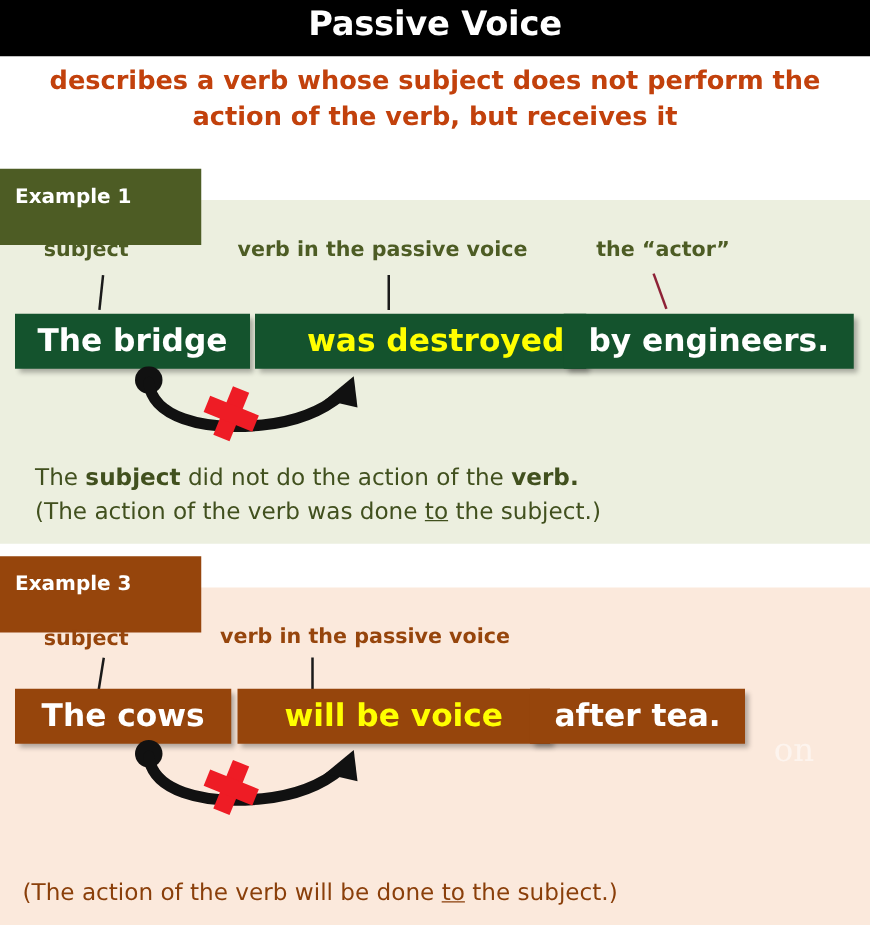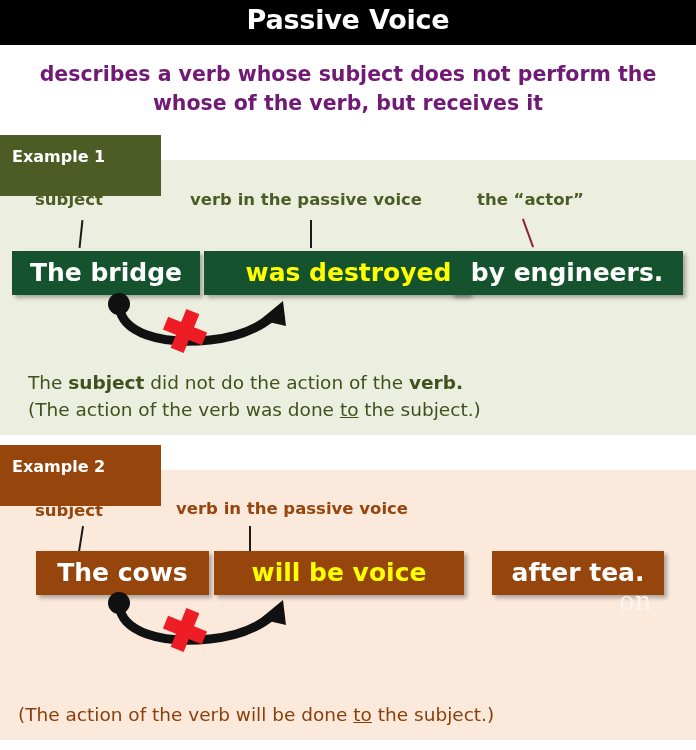--- a/index.html
+++ b/index.html
@@ -35,24 +35,24 @@
     width: 696px;
     text-align: center;
     color: #ffffff;
     font-size: 27px;
     font-weight: bold;
     letter-spacing: -0.2px;
     font-family: "DejaVu Sans", sans-serif;
   }
   .subtitle {
     position: absolute;
-    left: 28px; top: 60px;
+    left: 28px; top: 50px;
     width: 640px;
     text-align: center;
-    color: #701a75;
+    color: #c2410c;
     font-size: 20.5px;
     font-weight: bold;
     line-height: 29px;
     font-family: "DejaVu Sans", sans-serif;
   }
 
   
   .panel {
     position: absolute;
     left: 0;
@@ -105,21 +105,21 @@
     text-align: center;
     font-size: 25px;
     font-weight: bold;
     color: #ffffff;
     font-family: "DejaVu Sans", sans-serif;
     box-shadow: 3px 3px 4px rgba(0,0,0,0.30);
     white-space: nowrap;
     overflow: hidden;
   }
   .sbox.olive { background: #14532d; }
-  .sbox.brown { background: #96450c; margin-left: 24px; }
+  .sbox.brown { background: #96450c; }
   .sbox.verb { color: #ffff00; }
 
   
   .explain {
     position: absolute;
     font-size: 18.5px;
     line-height: 27px;
     font-family: "DejaVu Sans", sans-serif;
     white-space: nowrap;
   }
@@ -150,21 +150,21 @@
 </head>
 <body>
 
 <div class="page">
 
   <div class="title-bar"></div>
   <div class="title-text">Passive Voice</div>
 
   <div class="subtitle">
     <div>describes a verb whose subject does not perform the</div>
-    <div>whose of the verb, but receives it</div>
+    <div>action of the verb, but receives it</div>
   </div>
 
   <div class="panel panel-ex1"></div>
   <div class="ex-label ex-label-1">Example 1</div>
 
   <div class="callout olive" style="left:35px; top:190px;">subject</div>
   <div class="callout olive" style="left:190px; top:190px;">verb in the passive voice</div>
   <div class="callout olive" style="left:477px; top:190px;">the “actor”</div>
 
   <div class="tick" style="left:80px; top:220px; height:28px; transform:rotate(6deg);"></div>
@@ -186,33 +186,33 @@
   </svg>
 
   <div class="explain olive" style="left:28px; top:369px;">
     <span>The </span><b>subject</b><span> did not do the action of the </span><b>verb.</b>
   </div>
   <div class="explain olive" style="left:28px; top:396px;">
     <span>(The action of the verb was done </span><u>to</u><span> the subject.)</span>
   </div>
 
   <div class="panel panel-ex2"></div>
-  <div class="ex-label ex-label-2">Example 2</div>
+  <div class="ex-label ex-label-2">Example 3</div>
 
   <div class="callout brown" style="left:35px; top:501px;">subject</div>
   <div class="callout brown" style="left:176px; top:499px;">verb in the passive voice</div>
 
   <div class="tick" style="left:80px; top:526px; height:26px; transform:rotate(9deg);"></div>
   <div class="tick" style="left:249px; top:526px; height:26px;"></div>
 
   <div class="ghost-hidden" style="left:180px; top:586px;">&nbsp;</div>
 
   <div class="sbox brown" style="left:12px; top:551px; width:173px;">The cows</div>
   <div class="sbox brown verb" style="left:190px; top:551px; width:250px;">will be voice</div>
-  <div class="sbox brown" style="left:468px; top:551px; width:172px;">after tea.</div>
+  <div class="sbox brown" style="left:424px; top:551px; width:172px;">after tea.</div>
 
   <div class="ghost" style="left:619px; top:586px;">on</div>
 
   <svg class="arrow-svg" style="left:100px; top:592px;" width="200" height="62" viewBox="0 0 200 62">
     <circle cx="19" cy="11" r="11" fill="#111111"></circle>
     <path d="M19,13 C22,40 60,52 110,47 C140,44 160,34 173,23" stroke="#111111" stroke-width="9" fill="none" stroke-linecap="round"></path>
     <polygon points="183,8 186,33 160,27" fill="#111111"></polygon>
     <g>
       <rect x="78" y="17" width="14" height="42" fill="#ee1c25" transform="rotate(22 85 38)"></rect>
       <rect x="64" y="31" width="42" height="14" fill="#ee1c25" transform="rotate(22 85 38)"></rect>

